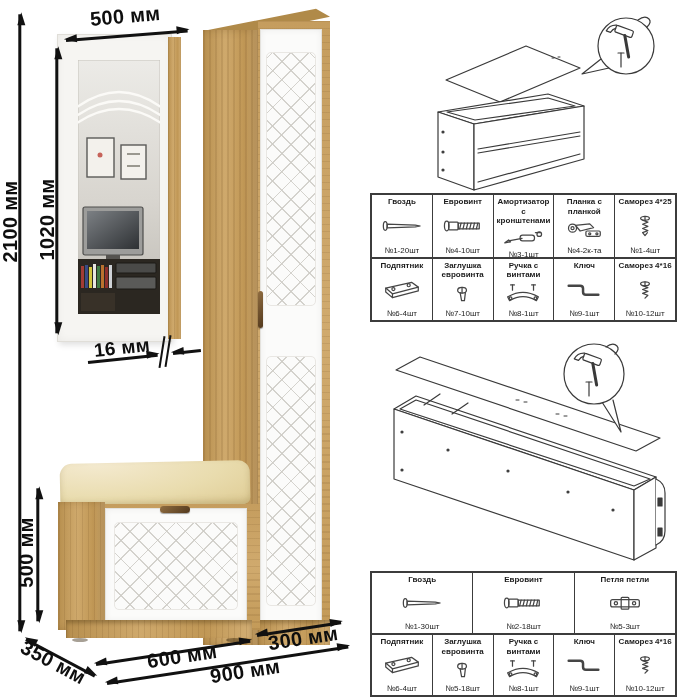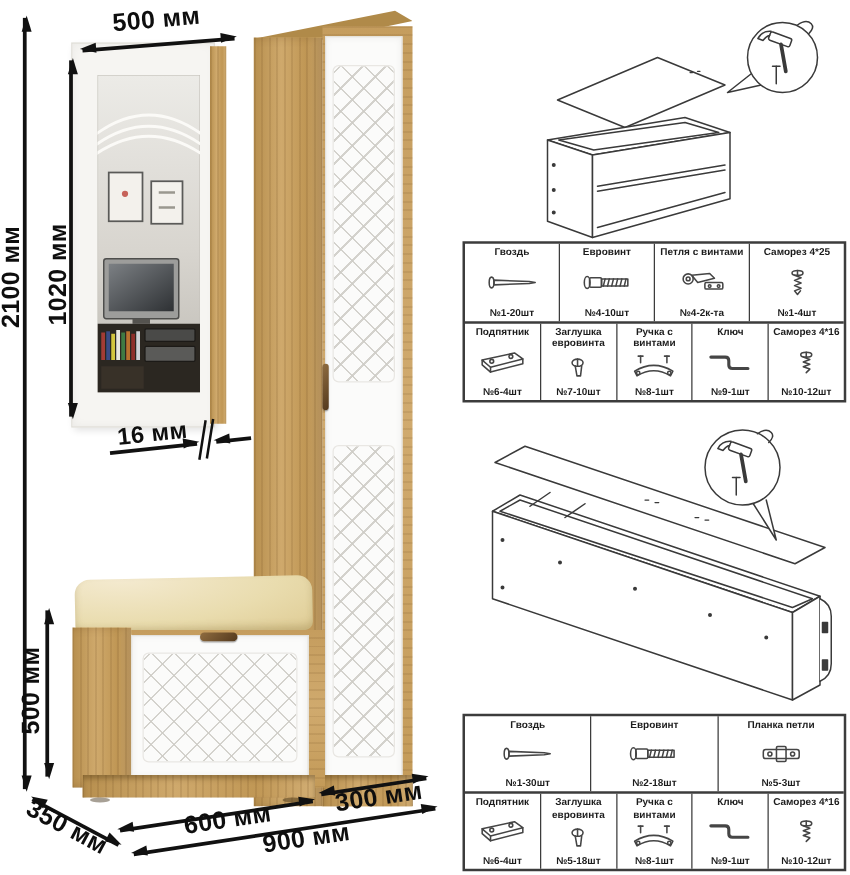--- a/index.html
+++ b/index.html
@@ -41,21 +41,21 @@
   .tick{position:absolute;width:1.7px;height:32px;background:#111;z-index:9;}
   
   .hw-table{position:absolute;border:2px solid #3c3c3c;background:#fff;display:flex;
             flex-direction:column;box-sizing:border-box;}
   .hw-row{flex:1;display:flex;min-height:0;}
   .hw-row + .hw-row{border-top:2.5px solid #3c3c3c;}
   .hw-cell{flex:1;border-left:1.2px solid #3c3c3c;display:flex;flex-direction:column;
            align-items:center;justify-content:space-between;padding:2px 1px;min-width:0;box-sizing:border-box;}
   .hw-cell:first-child{border-left:none;}
   .hw-name{font-size:8px;font-weight:700;color:#1c1c1c;text-align:center;line-height:1.2;}
-  .hw-qty{font-size:8px;font-weight:700;color:#1c1c1c;}
+  .hw-qty{font-size:8px;font-weight:400;color:#1c1c1c;}
   .hw-icon{flex:1;display:flex;align-items:center;justify-content:center;width:100%;}
   .hw-icon svg{width:44px;height:24px;}
   
   .sketch{position:absolute;}
   .sketch *{vector-effect:non-scaling-stroke;}
 </style>
 </head>
 <body>
 
 <div class="canvas">
@@ -242,21 +242,34 @@
             <svg viewBox="0 0 46 24" fill="none" stroke="#454545" stroke-width="1.3" stroke-linejoin="round" stroke-linecap="round">
               <ellipse cx="6" cy="12" rx="2.4" ry="5"></ellipse>
               <rect x="8" y="8" width="10" height="8" rx="1"></rect>
               <rect x="18" y="9" width="22" height="6"></rect>
               <path d="M21 9 l-1.5 6 M24.5 9 l-1.5 6 M28 9 l-1.5 6 M31.5 9 l-1.5 6 M35 9 l-1.5 6 M38.5 9 l-1.5 6"></path>
             </svg>
           </div>
           <div class="hw-qty">№4-10шт</div>
         </div>
         <div class="hw-cell">
-          <div class="hw-name">Петля с винтами</div>
+          <div class="hw-name">Амортизатор с кронштенами</div>
+          <div class="hw-icon">
+            <svg viewBox="0 0 46 24" fill="none" stroke="#454545" stroke-width="1.3" stroke-linejoin="round" stroke-linecap="round">
+              <path d="M4 17 l4 -3 l2 2 z"></path>
+              <line x1="8" y1="15" x2="22" y2="12.5"></line>
+              <rect x="20" y="9" width="15" height="6" rx="2.5"></rect>
+              <circle cx="40" cy="8" r="2.4"></circle>
+              <path d="M36 6.5 h5"></path>
+            </svg>
+          </div>
+          <div class="hw-qty">№3-1шт</div>
+        </div>
+        <div class="hw-cell">
+          <div class="hw-name">Планка с планкой</div>
           <div class="hw-icon">
             <svg viewBox="0 0 46 24" fill="none" stroke="#454545" stroke-width="1.3" stroke-linejoin="round" stroke-linecap="round">
               <circle cx="11" cy="9" r="4.2"></circle>
               <circle cx="11" cy="9" r="1.6"></circle>
               <path d="M14 6 L29 4.5 L33 8.5 L19 12 Z"></path>
               <rect x="25" y="12" width="15" height="5.5" rx="1.2"></rect>
               <circle cx="29" cy="15" r="1.1"></circle>
               <circle cx="36.5" cy="15" r="1.1"></circle>
             </svg>
           </div>
@@ -354,21 +367,21 @@
             <svg viewBox="0 0 46 24" fill="none" stroke="#454545" stroke-width="1.3" stroke-linejoin="round" stroke-linecap="round">
               <ellipse cx="6" cy="12" rx="2.4" ry="5"></ellipse>
               <rect x="8" y="8" width="10" height="8" rx="1"></rect>
               <rect x="18" y="9" width="22" height="6"></rect>
               <path d="M21 9 l-1.5 6 M24.5 9 l-1.5 6 M28 9 l-1.5 6 M31.5 9 l-1.5 6 M35 9 l-1.5 6 M38.5 9 l-1.5 6"></path>
             </svg>
           </div>
           <div class="hw-qty">№2-18шт</div>
         </div>
         <div class="hw-cell">
-          <div class="hw-name">Планка петли</div>
+          <div class="hw-name">Петля петли</div>
           <div class="hw-icon">
             <svg viewBox="0 0 46 24" fill="none" stroke="#454545" stroke-width="1.3" stroke-linejoin="round" stroke-linecap="round">
               <rect x="8" y="8.5" width="30" height="7.5" rx="2"></rect>
               <rect x="19" y="6" width="8" height="12.5" rx="1"></rect>
               <circle cx="13.5" cy="12.2" r="1.7"></circle>
               <circle cx="32.5" cy="12.2" r="1.7"></circle>
             </svg>
           </div>
           <div class="hw-qty">№5-3шт</div>
         </div>

